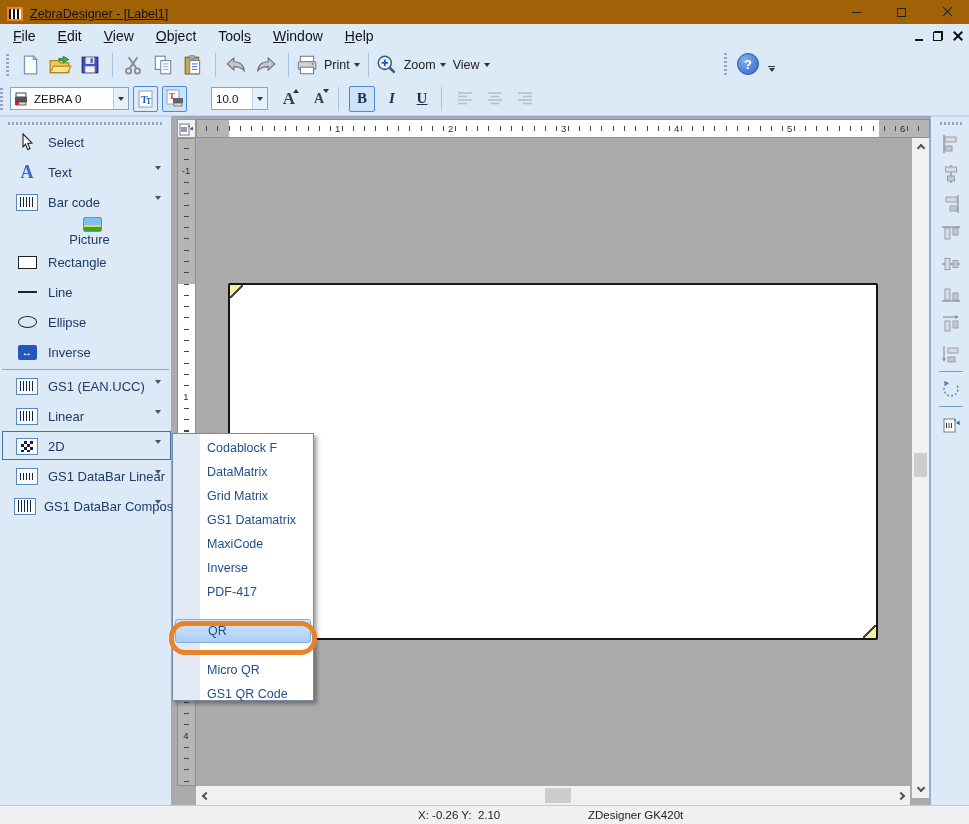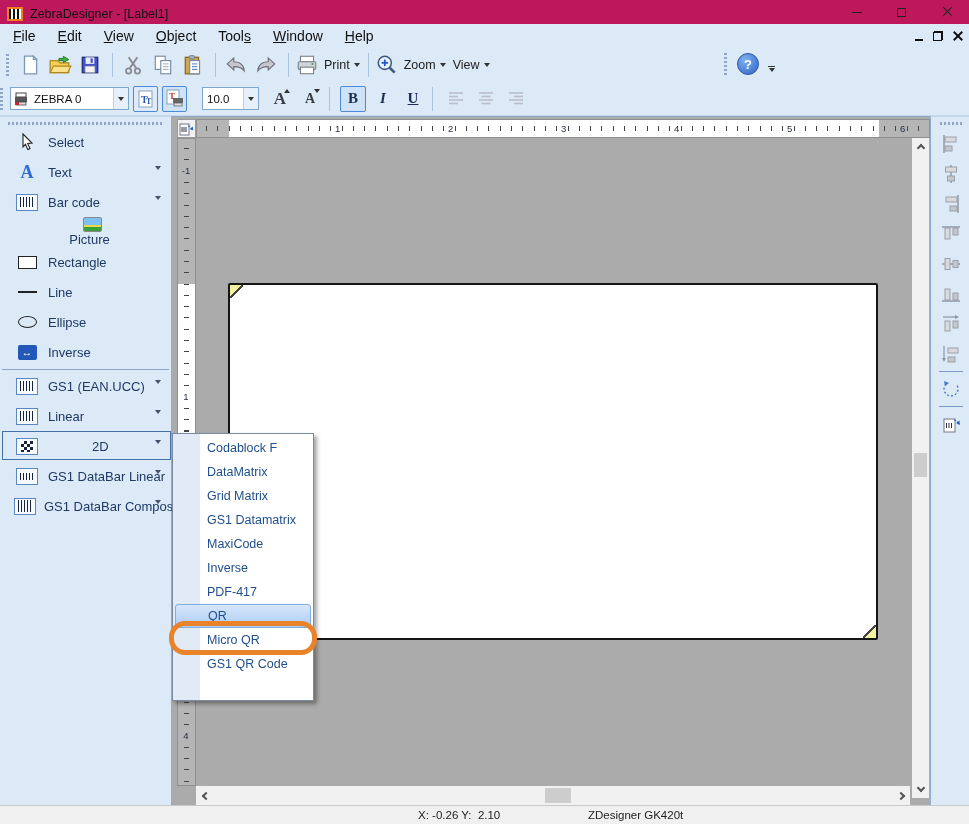--- a/index.html
+++ b/index.html
@@ -2,21 +2,21 @@
 <html><head>
 <meta charset="utf-8">
 <style>
   * { margin:0; padding:0; box-sizing:border-box; }
   html,body { width:969px; height:824px; }
   body { font-family:"Liberation Sans","DejaVu Sans",sans-serif; font-size:12px; color:#1a1a1a; }
   #app { position:relative; width:969px; height:824px; overflow:hidden; background:#dce9f7; }
   .abs { position:absolute; }
 
   
-  .titlebar { left:0; top:0; width:969px; height:28px; background:#be185d; display:flex; align-items:center; }
+  .titlebar { left:0; top:0; width:969px; height:28px; background:#a16207; display:flex; align-items:center;text-decoration:underline; }
   .app-icon { width:16px; height:14px; margin-left:7px; border:2px solid #f08020; background:repeating-linear-gradient(to right,#111 0 2px,#fff 2px 4px); }
   .title-text { margin-left:7px; font-size:12.5px; color:#111; }
   .win-btns { position:absolute; right:0; top:0; height:24px; display:flex; }
   .win-btn { width:45px; height:24px; display:flex; align-items:center; justify-content:center; }
   .glyph-min { width:10px; height:1px; background:#222; }
   .glyph-max { width:9px; height:9px; border:1px solid #222; }
   .glyph-close { position:relative; width:10px; height:10px; }
   .glyph-close::before,.glyph-close::after { content:""; position:absolute; left:-1px; top:4px; width:13px; height:1px; background:#222; }
   .glyph-close::before { transform:rotate(45deg); }
   .glyph-close::after  { transform:rotate(-45deg); }
@@ -114,21 +114,21 @@
   
   .right-panel { left:930px; top:116px; width:39px; height:689px; background:#dce9f7; border-left:1px solid #90aed2; border-top:1px solid #c5d7ea; }
   .rp-grip { position:absolute; left:9px; top:5px; width:22px; }
   .rp-btn { position:absolute; left:7px; width:26px; height:26px; display:flex; align-items:center; justify-content:center; }
   .rp-sep { position:absolute; left:8px; width:24px; height:1px; background:#7c9cc4; }
 
   
   .context-menu { left:172px; top:433px; width:142px; height:268px; background:#fff; border:1px solid #7a8aa0; box-shadow:3px 3px 4px rgba(0,0,0,0.35); z-index:50; padding-top:2px; }
   .context-menu .gutter { position:absolute; left:0; top:0; bottom:0; width:27px; background:#e2eaf5; }
   .cm-item { position:relative; height:24px; line-height:24px; padding-left:34px; font-size:12.5px; color:#1f4e8c; white-space:nowrap; }
-  .cm-item.hl { margin:0 2px; padding-left:32px; background:linear-gradient(#d6e6fa,#abcdf6); border:1px solid #7fafe0; border-radius:3px; line-height:22px; }
+  .cm-item.hl { margin:15px 2px; padding-left:32px; background:linear-gradient(#d6e6fa,#abcdf6); border:1px solid #7fafe0; border-radius:3px; line-height:22px; }
   .orange-ring { left:169px; top:621px; width:148px; height:34px; border:5px solid #e8832a; border-radius:16px; z-index:60; }
 
   
   .statusbar { left:0; top:805px; width:969px; height:19px; background:#f0f0f0; border-top:1px solid #c9c9c9; font-size:11.5px; color:#222; }
   .status-text { position:absolute; top:3px; white-space:pre; }
 
   .align-icon-disabled line { stroke:#b9bfc9; stroke-width:1.6; }
 </style>
 </head>
 <body>
@@ -288,21 +288,21 @@
         </svg>
     </div>
     <div class="toggle-btn pressed">
       <svg width="20" height="19" viewBox="0 0 20 19">
           <rect x="2" y="1" width="12" height="14" fill="#fff" stroke="#8aa0b8" stroke-width="1"></rect>
           <text x="4" y="10" font-size="9" font-weight="bold" fill="#c23a2a" font-family="Liberation Serif, serif">T</text>
           <rect x="8" y="9" width="10" height="5" fill="#666"></rect>
           <rect x="9" y="14" width="8" height="3" fill="#ddd" stroke="#555" stroke-width="0.7"></rect>
         </svg>
     </div>
-    <div class="combo" style="width:57px;margin-left:15px;">
+    <div class="combo" style="width:57px;margin-left:24px;">
       <span class="val">10.0</span>
       <div class="dd">
           <div class="tri"></div>
         </div>
     </div>
     <div class="fmt-btn a-size" style="margin-left:8px;font-size:17px;">
       <span>A</span>
       <div class="caret" style="width:0;height:0;border-left:3px solid transparent;border-right:3px solid transparent;border-bottom:4px solid #333;"></div>
     </div>
     <div class="fmt-btn a-size" style="font-size:14px;">
@@ -406,21 +406,21 @@
     </div>
     <div class="side-item" style="top:284px;">
       <span class="side-icon">
           <span class="bc-box">
             <span class="bc-stripes"></span>
           </span>
         </span>
       <span class="side-label">Linear</span>
       <span class="side-arrow"><span class="side-tri"></span></span>
     </div>
-    <div class="side-item" style="top:314px;gap:44px;">
+    <div class="side-item" style="top:314px;">
       <span class="side-icon">
           <span class="bc-box">
             <span class="bc-grid"></span>
           </span>
         </span>
       <span class="side-label">2D</span>
       <span class="side-arrow"><span class="side-tri"></span></span>
     </div>
     <div class="side-item" style="top:344px;">
       <span class="side-icon">

